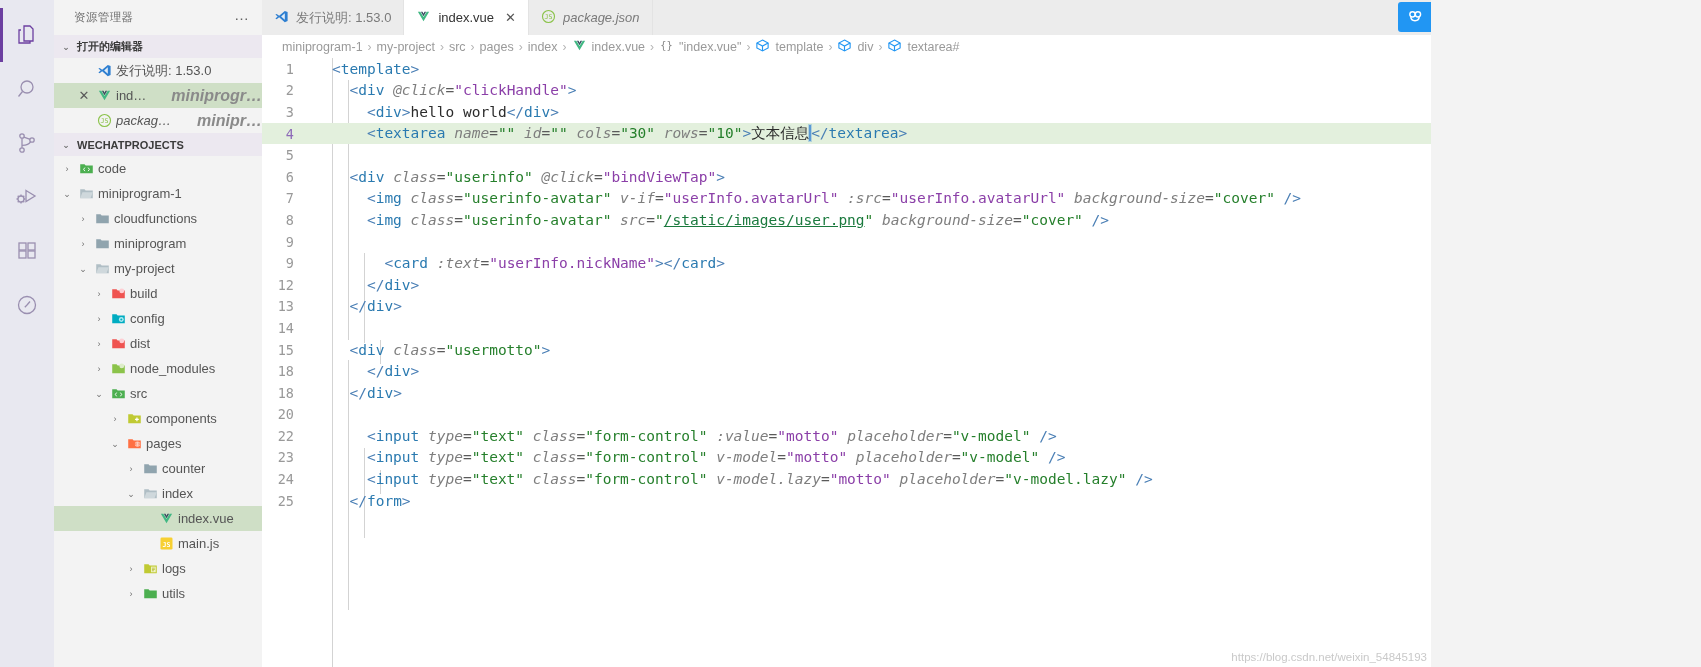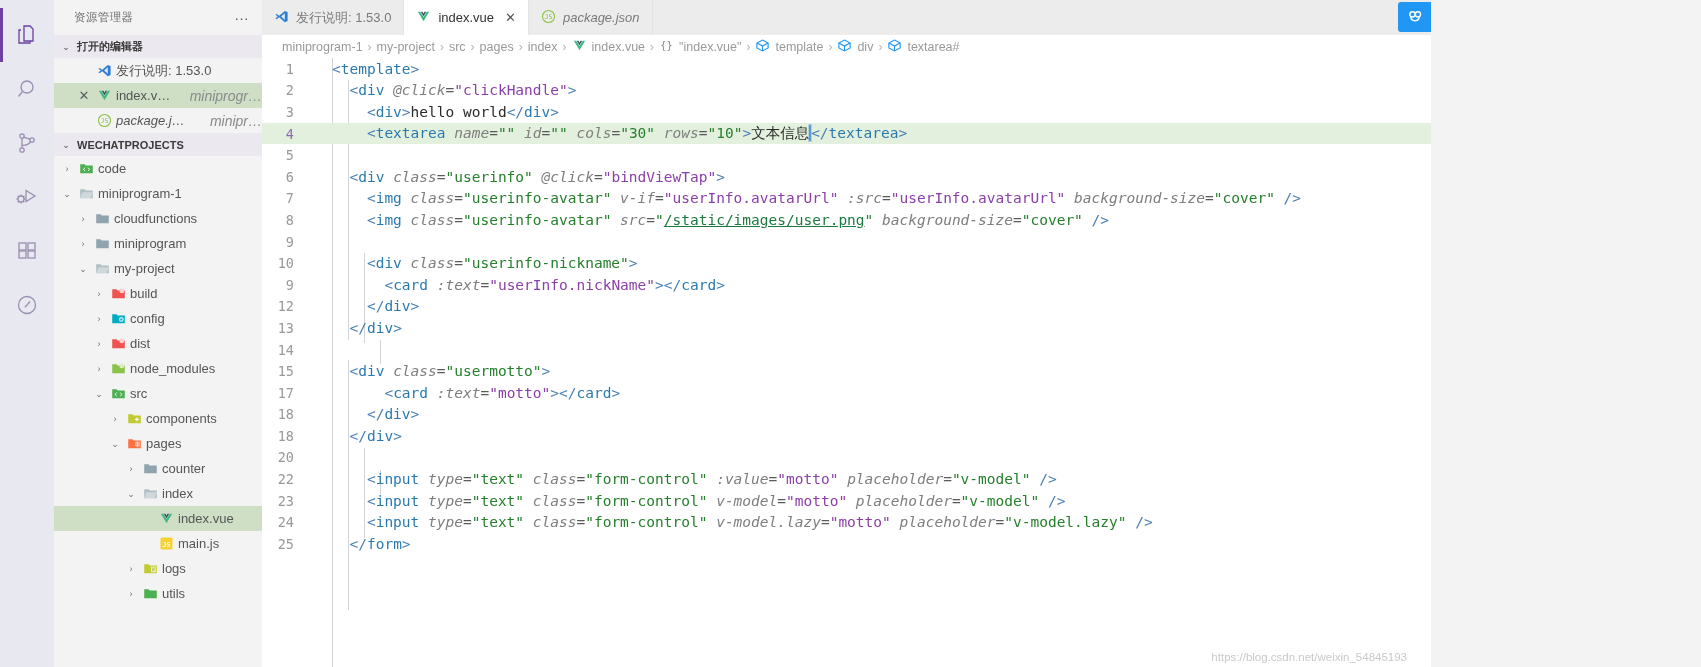--- a/index.html
+++ b/index.html
@@ -34,21 +34,21 @@
   .section-head .chev { width:14px; text-align:center; font-size:9px; color:#6f6f6f; }
 
   .row {
     height:25px; display:flex; align-items:center; font-size:13px; color:#555; gap:4px;
     white-space:nowrap; overflow:hidden; position:relative;
   }
   .row.selected { background:#cfdfc6; }
   .row .twisty { width:14px; flex:0 0 14px; text-align:center; font-size:9px; color:#6f6f6f; }
   .row .ico { width:16px; flex:0 0 16px; height:16px; display:flex; align-items:center; justify-content:center; }
   .row .lbl { overflow:hidden; text-overflow:ellipsis; }
-  .row .sub { color:#8a8a8a; font-style:italic; font-size:14px; margin-left:15px; }
+  .row .sub { color:#8a8a8a; font-style:italic; font-size:16px; margin-left:15px;font-weight:bold; }
   .row.italic .lbl { font-style:italic; }
   .closeX { width:16px; flex:0 0 16px; text-align:center; font-size:13px; color:#5a5a5a; }
 
   
   .editor { flex:1 1 auto; display:flex; flex-direction:column; background:#fff; min-width:0; }
 
   .tabbar { height:35px; background:#ececec; display:flex; align-items:stretch; position:relative; }
   .tab {
     display:flex; align-items:center; gap:7px; padding:0 12px; font-size:13px;
     color:#7a7a7a; background:#ececec; border-right:1px solid #e3e3e3; max-width:260px;
@@ -91,21 +91,21 @@
 
   .cursor { display:inline-block; width:2px; height:16px; background:#5a9ad6; vertical-align:-3px;
             box-shadow:0 0 0 1px rgba(90,154,214,.35); }
 
   
   .guides { position:absolute; top:0; left:0; bottom:0; width:100%; pointer-events:none; }
   .g { position:absolute; top:0; width:1px; background:#d3d3d3; }
 
   
   .watermark {
-    position:absolute; right:24px; bottom:4px; font-size:11.5px; color:#c9c9c9;
+    position:absolute; right:4px; bottom:4px; font-size:11.5px; color:#c9c9c9;
     font-family:"Liberation Sans",sans-serif;
   }
 
   
   .topright {
     position:absolute; right:0; top:2px; width:33px; height:30px; background:#2196f3;
     border-radius:3px 0 0 3px; display:flex; align-items:center; justify-content:center;
   }
   .topright-strip { position:absolute; right:0; top:2px; width:7px; height:30px; background:#6ec6ff; }
 </style>
@@ -505,27 +505,25 @@
       <div id="lines-host" style="position:relative;">
           <div class="codeline"><span class="lnum">1</span><span class="ltext"><span class="t-brk">&lt;</span><span class="t-tag">template</span><span class="t-brk">&gt;</span></span></div>
           <div class="codeline"><span class="lnum">2</span><span class="ltext">&nbsp;&nbsp;<span class="t-brk">&lt;</span><span class="t-tag">div </span><span class="t-attr">@click</span><span class="t-eq">=</span><span class="t-strp">"clickHandle"</span><span class="t-brk">&gt;</span></span></div>
           <div class="codeline"><span class="lnum">3</span><span class="ltext">&nbsp;&nbsp;&nbsp;&nbsp;<span class="t-brk">&lt;</span><span class="t-tag">div</span><span class="t-brk">&gt;</span><span class="t-txt">hello world</span><span class="t-brk">&lt;/</span><span class="t-tag">div</span><span class="t-brk">&gt;</span></span></div>
           <div class="codeline hl"><span class="lnum">4</span><span class="ltext">&nbsp;&nbsp;&nbsp;&nbsp;<span class="t-brk">&lt;</span><span class="t-tag">textarea </span><span class="t-attr">name</span><span class="t-eq">=</span><span class="t-strn">"" </span><span class="t-attr">id</span><span class="t-eq">=</span><span class="t-strn">"" </span><span class="t-attr">cols</span><span class="t-eq">=</span><span class="t-strn">"30" </span><span class="t-attr">rows</span><span class="t-eq">=</span><span class="t-strn">"10"</span><span class="t-brk">&gt;</span><span class="t-txt">文本信息</span><span class="cursor"></span><span class="t-brk">&lt;/</span><span class="t-tag">textarea</span><span class="t-brk">&gt;</span></span></div>
           <div class="codeline"><span class="lnum">5</span><span class="ltext">&nbsp;&nbsp;&nbsp;&nbsp;</span></div>
           <div class="codeline"><span class="lnum">6</span><span class="ltext">&nbsp;&nbsp;<span class="t-brk">&lt;</span><span class="t-tag">div </span><span class="t-attr">class</span><span class="t-eq">=</span><span class="t-strn">"userinfo" </span><span class="t-attr">@click</span><span class="t-eq">=</span><span class="t-strp">"bindViewTap"</span><span class="t-brk">&gt;</span></span></div>
           <div class="codeline"><span class="lnum">7</span><span class="ltext">&nbsp;&nbsp;&nbsp;&nbsp;<span class="t-brk">&lt;</span><span class="t-tag">img </span><span class="t-attr">class</span><span class="t-eq">=</span><span class="t-strn">"userinfo-avatar" </span><span class="t-attr">v-if</span><span class="t-eq">=</span><span class="t-strp">"userInfo.avatarUrl" </span><span class="t-attr">:src</span><span class="t-eq">=</span><span class="t-strp">"userInfo.avatarUrl" </span><span class="t-attr">background-size</span><span class="t-eq">=</span><span class="t-strn">"cover" </span><span class="t-brk">/&gt;</span></span></div>
           <div class="codeline"><span class="lnum">8</span><span class="ltext">&nbsp;&nbsp;&nbsp;&nbsp;<span class="t-brk">&lt;</span><span class="t-tag">img </span><span class="t-attr">class</span><span class="t-eq">=</span><span class="t-strn">"userinfo-avatar" </span><span class="t-attr">src</span><span class="t-eq">=</span><span class="t-strn">"</span><span class="t-link">/static/images/user.png</span><span class="t-strn">" </span><span class="t-attr">background-size</span><span class="t-eq">=</span><span class="t-strn">"cover" </span><span class="t-brk">/&gt;</span></span></div>
           <div class="codeline"><span class="lnum">9</span><span class="ltext">&nbsp;&nbsp;&nbsp;&nbsp;</span></div>
-          <div class="codeline"><span class="lnum">10</span><span class="ltext">&nbsp;&nbsp;&nbsp;&nbsp;<span class="t-brk">&lt;</span><span class="t-tag">div </span><span class="t-attr">class</span><span class="t-eq">=</span><span class="t-strn">"userinfo-nickname"</span><span class="t-brk">&gt;</span></span></div>
           <div class="codeline"><span class="lnum">9</span><span class="ltext">&nbsp;&nbsp;&nbsp;&nbsp;&nbsp;&nbsp;<span class="t-brk">&lt;</span><span class="t-tag">card </span><span class="t-attr">:text</span><span class="t-eq">=</span><span class="t-strp">"userInfo.nickName"</span><span class="t-brk">&gt;&lt;/</span><span class="t-tag">card</span><span class="t-brk">&gt;</span></span></div>
           <div class="codeline"><span class="lnum">12</span><span class="ltext">&nbsp;&nbsp;&nbsp;&nbsp;<span class="t-brk">&lt;/</span><span class="t-tag">div</span><span class="t-brk">&gt;</span></span></div>
           <div class="codeline"><span class="lnum">13</span><span class="ltext">&nbsp;&nbsp;<span class="t-brk">&lt;/</span><span class="t-tag">div</span><span class="t-brk">&gt;</span></span></div>
           <div class="codeline"><span class="lnum">14</span><span class="ltext">&nbsp;&nbsp;</span></div>
           <div class="codeline"><span class="lnum">15</span><span class="ltext">&nbsp;&nbsp;<span class="t-brk">&lt;</span><span class="t-tag">div </span><span class="t-attr">class</span><span class="t-eq">=</span><span class="t-strn">"usermotto"</span><span class="t-brk">&gt;</span></span></div>
-          <div class="codeline"><span class="lnum">17</span><span class="ltext">&nbsp;&nbsp;&nbsp;&nbsp;&nbsp;&nbsp;<span class="t-brk">&lt;</span><span class="t-tag">card </span><span class="t-attr">:text</span><span class="t-eq">=</span><span class="t-strp">"motto"</span><span class="t-brk">&gt;&lt;/</span><span class="t-tag">card</span><span class="t-brk">&gt;</span></span></div>
           <div class="codeline"><span class="lnum">18</span><span class="ltext">&nbsp;&nbsp;&nbsp;&nbsp;<span class="t-brk">&lt;/</span><span class="t-tag">div</span><span class="t-brk">&gt;</span></span></div>
           <div class="codeline"><span class="lnum">18</span><span class="ltext">&nbsp;&nbsp;<span class="t-brk">&lt;/</span><span class="t-tag">div</span><span class="t-brk">&gt;</span></span></div>
           <div class="codeline"><span class="lnum">20</span><span class="ltext">&nbsp;&nbsp;</span></div>
           <div class="codeline"><span class="lnum">22</span><span class="ltext">&nbsp;&nbsp;&nbsp;&nbsp;<span class="t-brk">&lt;</span><span class="t-tag">input </span><span class="t-attr">type</span><span class="t-eq">=</span><span class="t-strn">"text" </span><span class="t-attr">class</span><span class="t-eq">=</span><span class="t-strn">"form-control" </span><span class="t-attr">:value</span><span class="t-eq">=</span><span class="t-strp">"motto" </span><span class="t-attr">placeholder</span><span class="t-eq">=</span><span class="t-strn">"v-model" </span><span class="t-brk">/&gt;</span></span></div>
           <div class="codeline"><span class="lnum">23</span><span class="ltext">&nbsp;&nbsp;&nbsp;&nbsp;<span class="t-brk">&lt;</span><span class="t-tag">input </span><span class="t-attr">type</span><span class="t-eq">=</span><span class="t-strn">"text" </span><span class="t-attr">class</span><span class="t-eq">=</span><span class="t-strn">"form-control" </span><span class="t-attr">v-model</span><span class="t-eq">=</span><span class="t-strp">"motto" </span><span class="t-attr">placeholder</span><span class="t-eq">=</span><span class="t-strn">"v-model" </span><span class="t-brk">/&gt;</span></span></div>
           <div class="codeline"><span class="lnum">24</span><span class="ltext">&nbsp;&nbsp;&nbsp;&nbsp;<span class="t-brk">&lt;</span><span class="t-tag">input </span><span class="t-attr">type</span><span class="t-eq">=</span><span class="t-strn">"text" </span><span class="t-attr">class</span><span class="t-eq">=</span><span class="t-strn">"form-control" </span><span class="t-attr">v-model.lazy</span><span class="t-eq">=</span><span class="t-strp">"motto" </span><span class="t-attr">placeholder</span><span class="t-eq">=</span><span class="t-strn">"v-model.lazy" </span><span class="t-brk">/&gt;</span></span></div>
           <div class="codeline"><span class="lnum">25</span><span class="ltext">&nbsp;&nbsp;<span class="t-brk">&lt;/</span><span class="t-tag">form</span><span class="t-brk">&gt;</span></span></div>
         </div>
       <div class="watermark">https://blog.csdn.net/weixin_54845193</div>
     </div>

